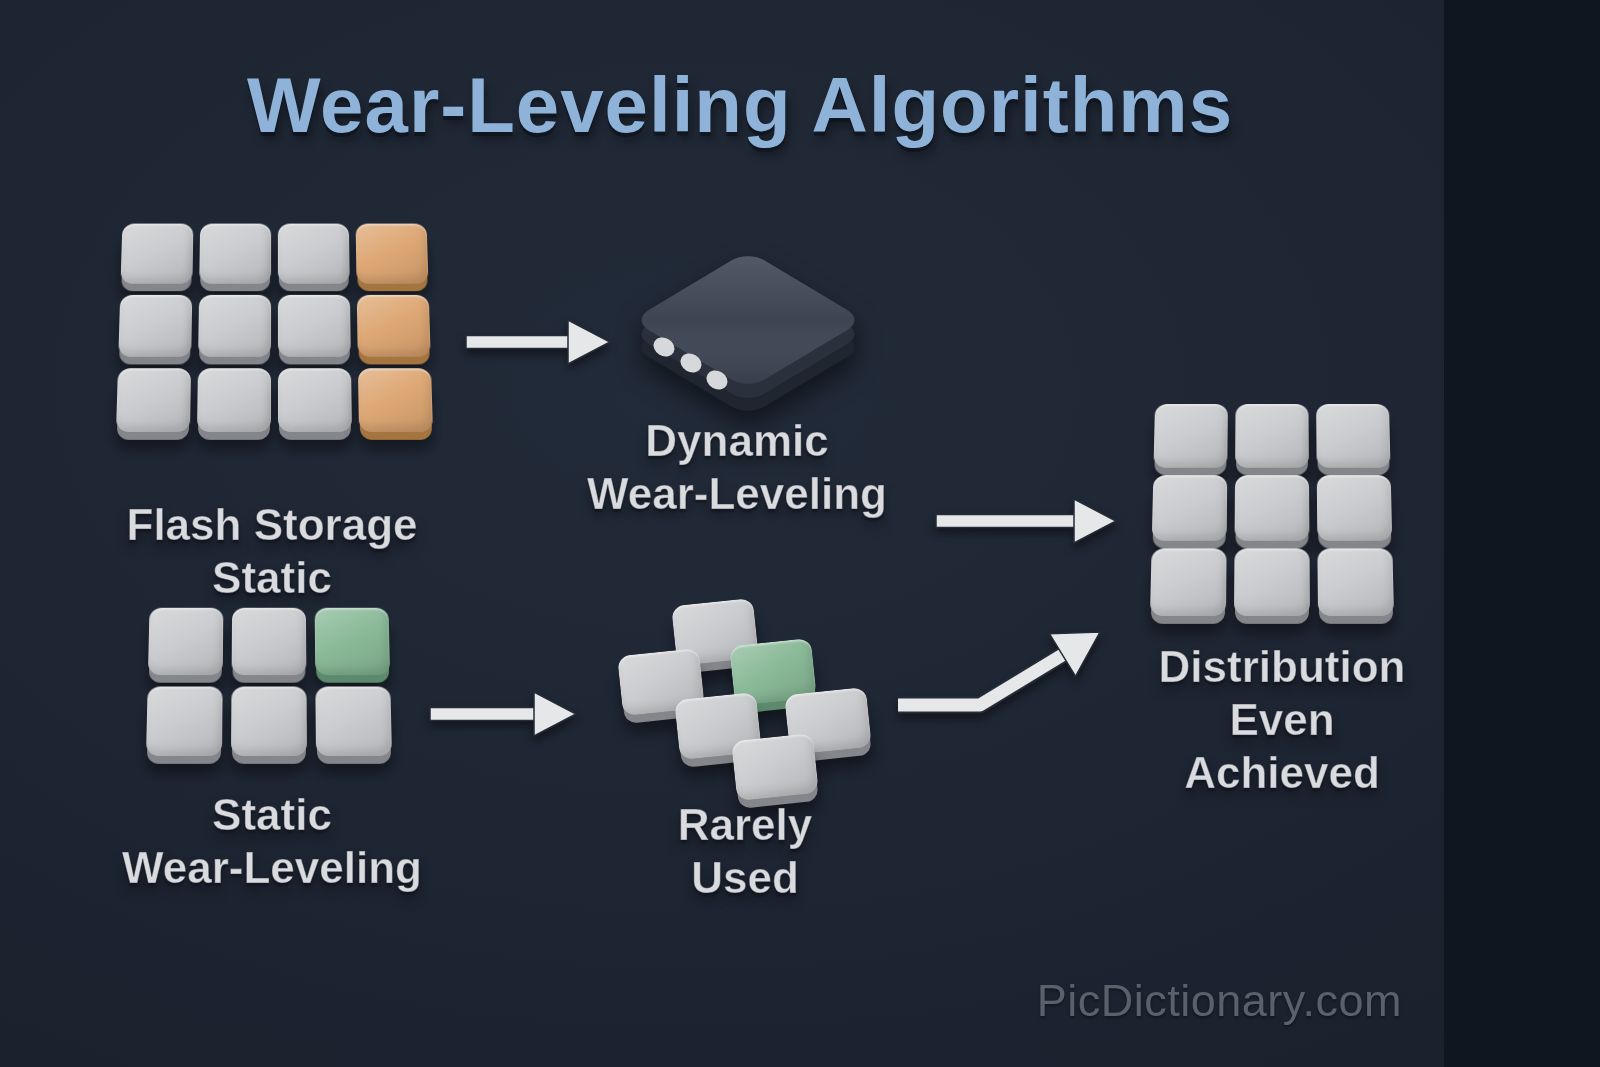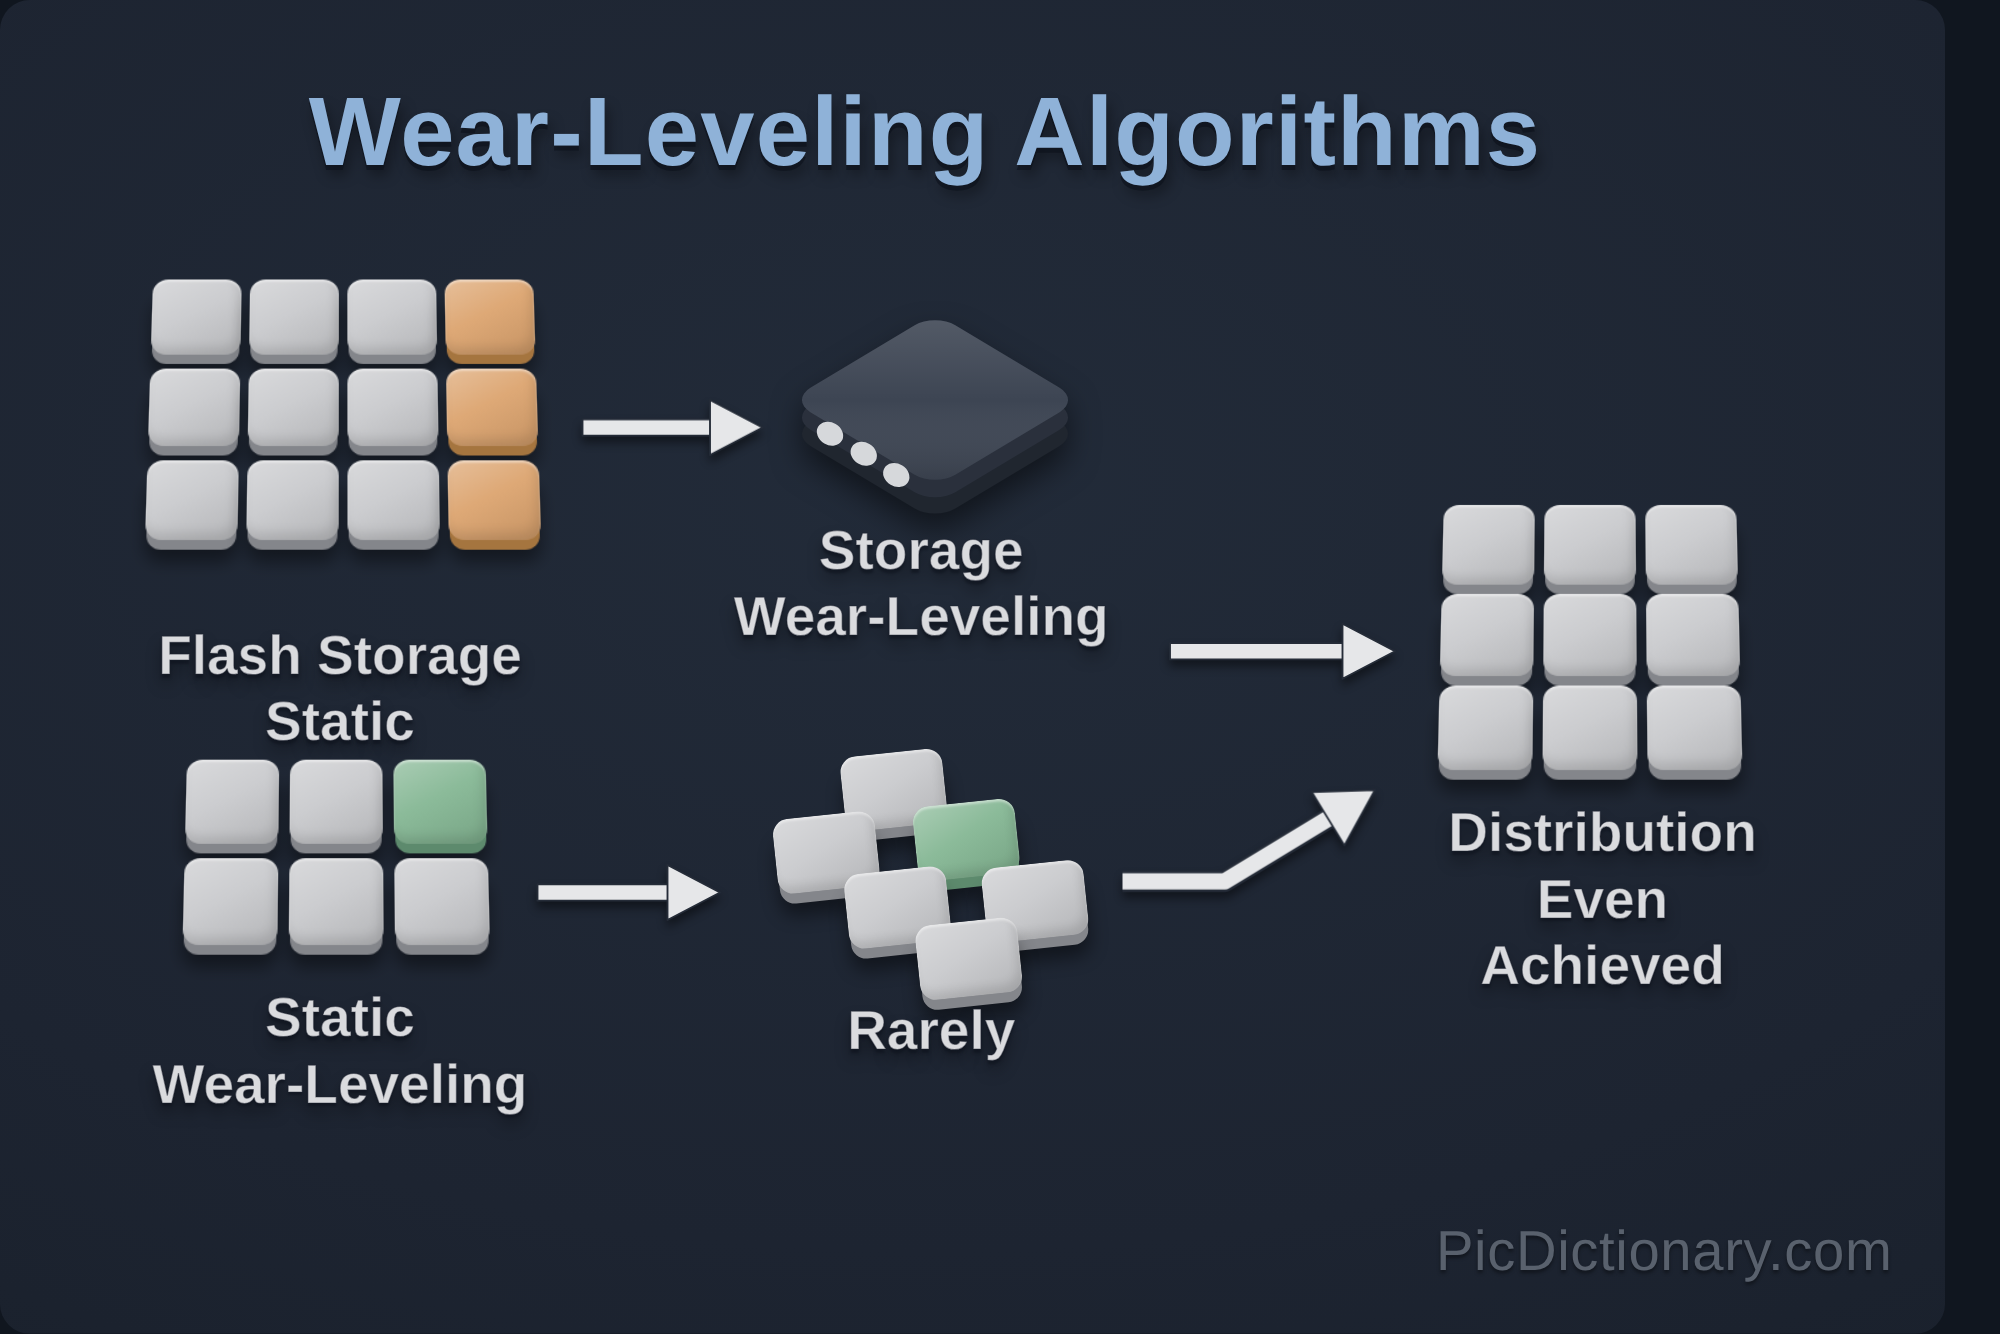--- a/index.html
+++ b/index.html
@@ -1,20 +1,19 @@
 <!DOCTYPE html>
 <html style="--background: #1d2431; --title: #8fb2d8; --label: #dadbde; --arrow: #e6e7e9; --watermark: #59616d; --block-gray: #c9cacd; --block-gray-side: #84868b; --block-orange: #dca46f; --block-orange-side: #a5753f; --block-green: #85b794; --block-green-side: #5d8a6d; --chip-top: #3d4553; --chip-front: #2a303c; --chip-dot: #d6d8db;"><head>
 <meta charset="utf-8">
 <style>
   html,body{margin:0;padding:0;background:#10161f;}
   .canvas{
-    position:relative;width:1556px;height:1067px;overflow:hidden;
+    position:relative;width:1444px;height:1067px;overflow:hidden;
     font-family:"Liberation Sans","DejaVu Sans",sans-serif;
     background:radial-gradient(120% 105% at 48% 36%, #222b39 0%, var(--background) 55%, #171e28 100%);
-    border-radius:24px;
   }
   
   .title{
     position:absolute;left:0;top:60px;width:1480px;text-align:center;
     font-size:78px;font-weight:bold;letter-spacing:1px;color:var(--title);
     text-shadow:0 4px 0 rgba(12,17,27,.6), 3px 8px 10px rgba(0,0,0,.35);
   }
   
   .label{
     position:absolute;width:360px;text-align:center;
@@ -112,21 +111,21 @@
       <rect x="-82" y="-82" width="164" height="164" rx="23" transform="scale(1,0.6) rotate(45)" fill="var(--chip-top)"></rect>
       <rect x="-82" y="-82" width="164" height="164" rx="23" transform="scale(1,0.6) rotate(45)" fill="url(#sheen)"></rect>
     </g>
     <g>
       <ellipse cx="48" cy="121" rx="11" ry="9" transform="rotate(30 48 121)" fill="var(--chip-dot)"></ellipse>
       <ellipse cx="75" cy="137" rx="11" ry="9" transform="rotate(30 75 137)" fill="var(--chip-dot)"></ellipse>
       <ellipse cx="101" cy="154" rx="11" ry="9" transform="rotate(30 101 154)" fill="var(--chip-dot)"></ellipse>
     </g>
   </svg>
   <div class="label label-dynamic">
-    <div>Storage</div>
+    <div>Dynamic</div>
     <div>Wear-Leveling</div>
   </div>
 
   <svg class="arrow" style="left:934px;top:497px" width="184" height="48" viewBox="0 0 184 48">
     <rect x="2" y="17.5" width="140" height="13"></rect>
     <polygon points="182,24 140,2 140,46"></polygon>
   </svg>
 
   <div class="grid grid-even">
       <div class="block gray"></div>
@@ -166,20 +165,21 @@
   <div class="cluster">
       <div class="block gray cpos0"></div>
       <div class="block gray cpos1"></div>
       <div class="block green cpos2"></div>
       <div class="block gray cpos3"></div>
       <div class="block gray cpos4"></div>
       <div class="block gray cpos5"></div>
     </div>
   <div class="label label-rarely">
     <div>Rarely</div>
+    <div>Used</div>
   </div>
 
   <svg class="arrow" style="left:894px;top:606px" width="214" height="124" viewBox="0 0 214 124">
     <path class="shaft-under" d="M4,99 L86,99 L170,48"></path>
     <path class="shaft-over" d="M4,99 L86,99 L170,48"></path>
     <polygon points="0,0 -44,-25 -44,25" transform="translate(206,26) rotate(-31.5)"></polygon>
   </svg>
 
   <div class="watermark">PicDictionary.com</div>
 

